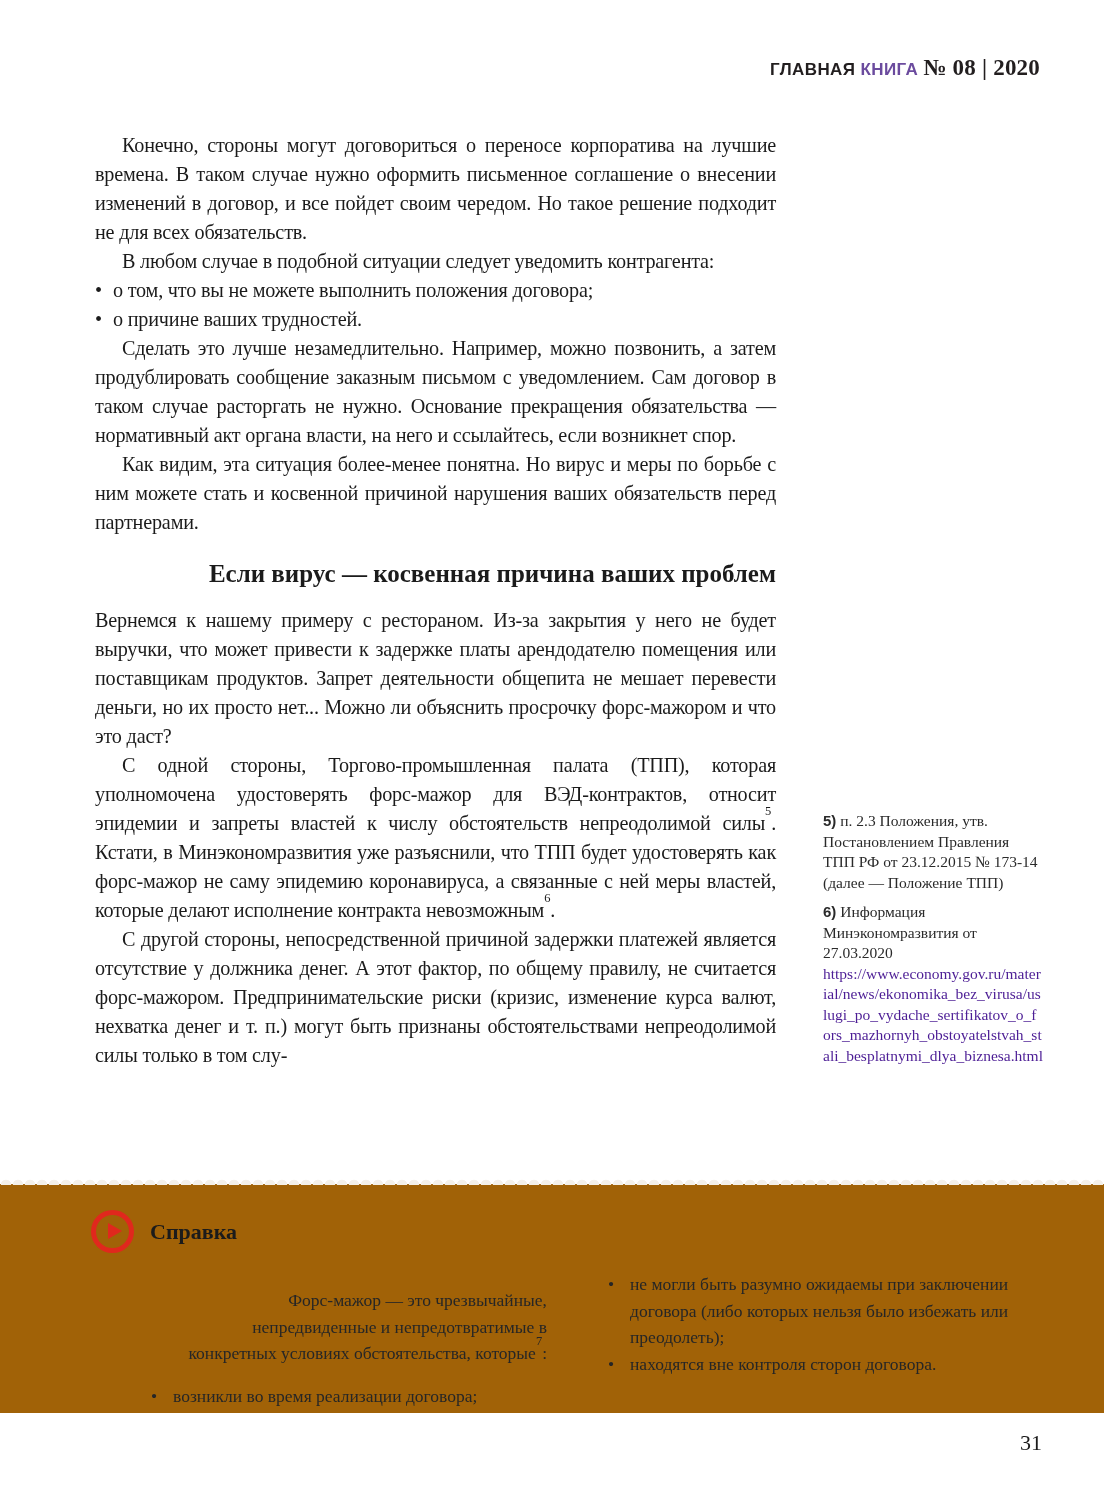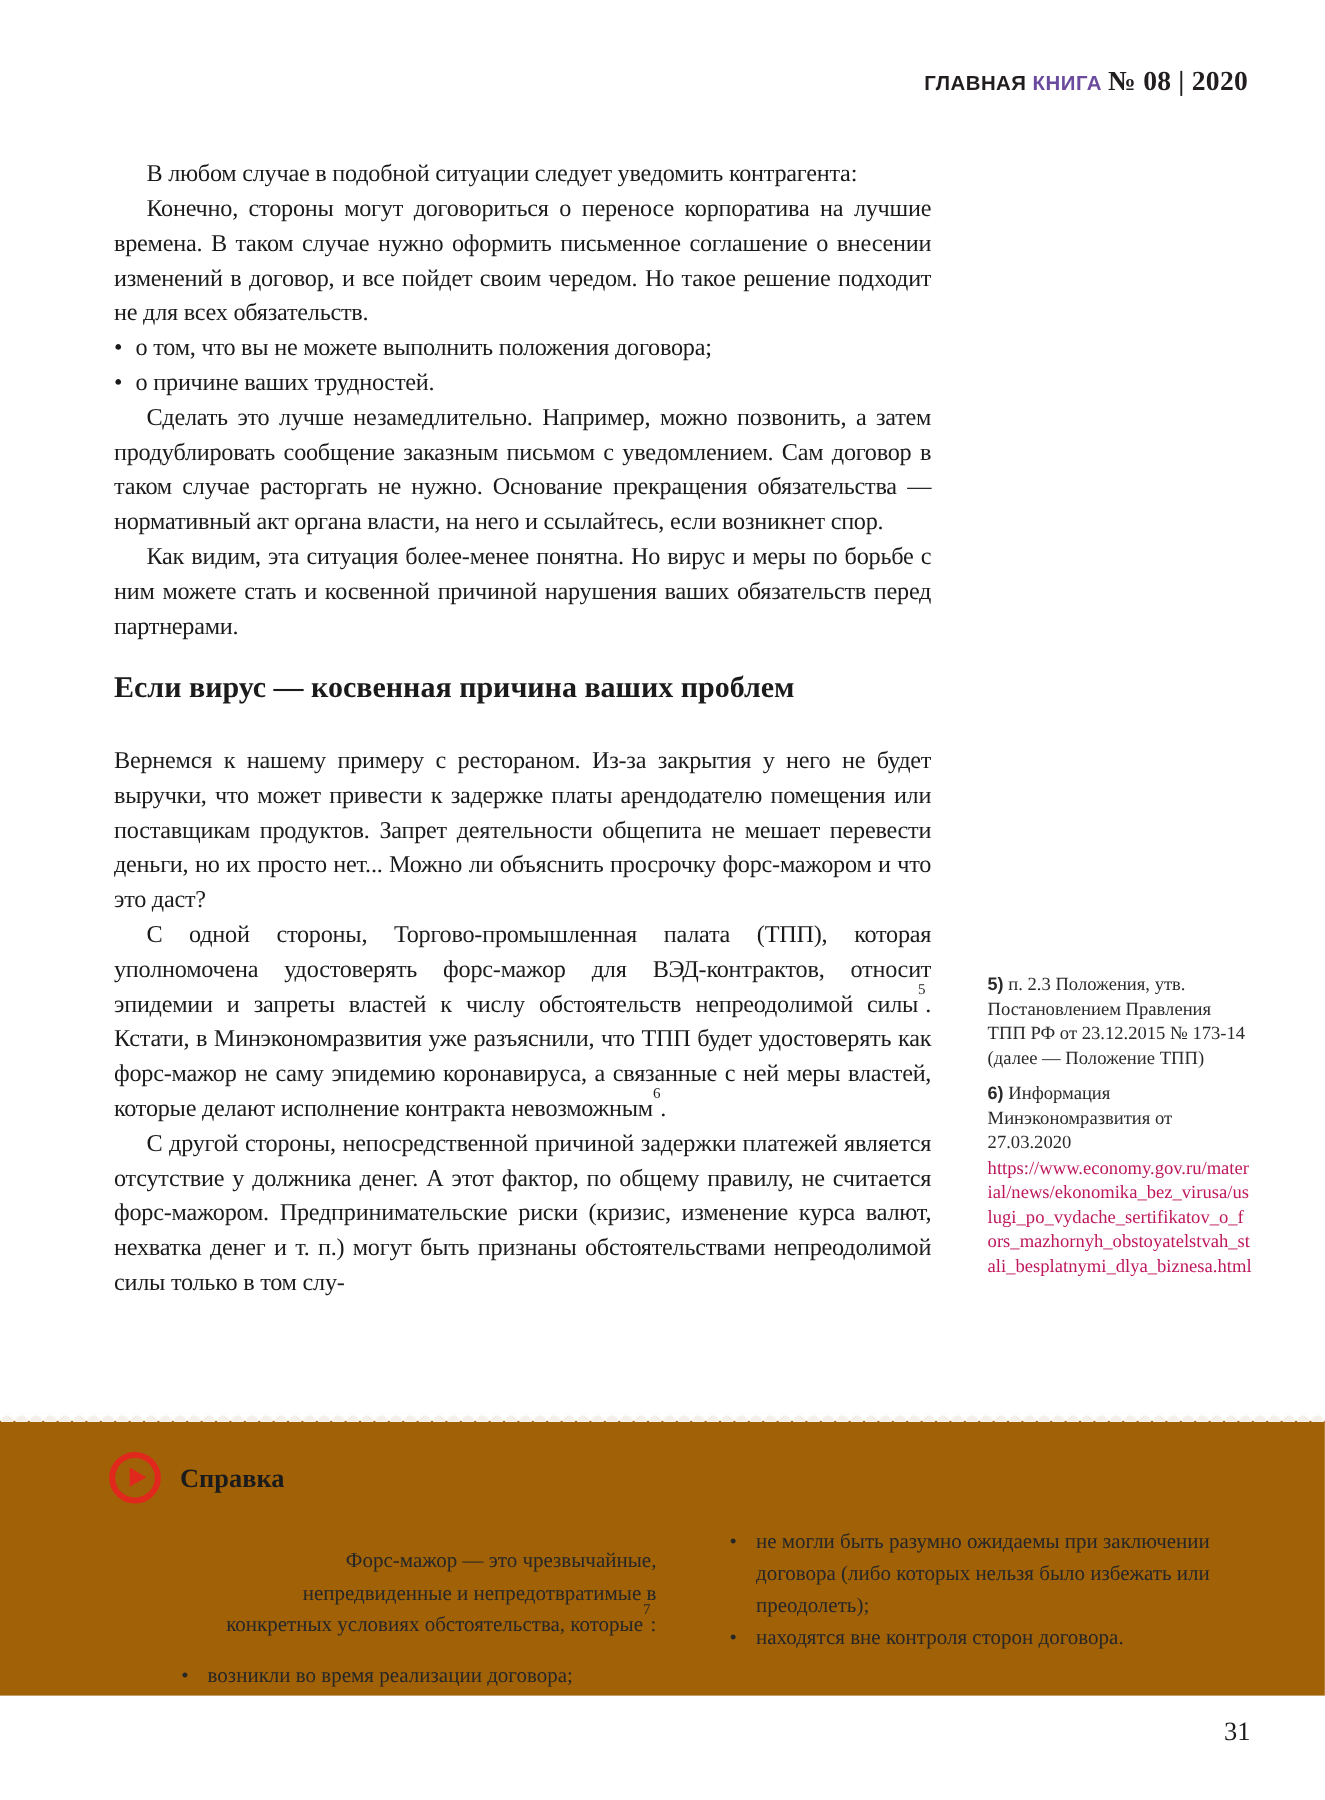--- a/index.html
+++ b/index.html
@@ -25,33 +25,33 @@
   .main-col {
     position:absolute; left:95px; top:131px; width:681px;
     font-size:20.2px; line-height:29px; text-align:justify; letter-spacing:-0.2px;
   }
   .para { margin:0; text-indent:27px; }
   .para.no-indent { text-indent:0; }
   ul.inline-bullets { list-style:none; margin:0; padding:0; }
   ul.inline-bullets li { position:relative; padding-left:18px; }
   ul.inline-bullets li::before { content:"\2022"; position:absolute; left:0; }
   .section-heading {
-    margin:21px 0 31px 0; font-size:25px; line-height:31px; font-weight:bold;
-    text-align:left; text-indent:0; letter-spacing:0;
+    margin:21px 0 17px 0; font-size:25px; line-height:31px; font-weight:bold;
+    text-align:right; text-indent:0; letter-spacing:0;
   }
   sup.fn-ref { font-size:12.5px; line-height:0; position:relative; top:-7px; }
 
   
   .sidebar {
     position:absolute; left:823px; top:811px; width:220px;
     font-size:15.5px; line-height:20.5px; color:#2a2a2a; text-align:left;
   }
   .footnote { margin:0 0 9px 0; }
   .fn-marker { font-weight:bold; font-family:"Liberation Sans", sans-serif; font-size:15px; }
-  .fn-link { color:#be185d; text-decoration:none; word-break:break-all; display:block; cursor:pointer; }
+  .fn-link { color:#4c1d95; text-decoration:none; word-break:break-all; display:block; cursor:pointer; }
 
   
   .ref-box {
     position:absolute; left:0; top:1184px; width:1104px; height:229px;
     background:#a16207;
   }
   .ref-box .scallop {
     position:absolute; top:-6px; left:0; width:100%; height:7px;
     background-image:radial-gradient(circle at 6px 7px, #f4f0e9 5px, rgba(244,240,233,0) 5.6px);
     background-size:12px 7px; background-repeat:repeat-x;
@@ -81,22 +81,22 @@
 </head>
 <body>
 
 <div class="page-header">
   <span class="brand-black">ГЛАВНАЯ</span>
   <span class="brand-purple">КНИГА</span>
   <span class="issue">№ 08 | 2020</span>
 </div>
 
 <div class="main-col">
+  <p class="para">Конечно, стороны могут договориться о переносе корпоратива на лучшие времена. В таком случае нужно оформить письменное соглашение о внесении изменений в договор, и все пойдет своим чередом. Но такое решение подходит не для всех обязательств.</p>
   <p class="para">В любом случае в подобной ситуации следует уведомить контрагента:</p>
-  <p class="para">Конечно, стороны могут договориться о переносе корпоратива на лучшие времена. В таком случае нужно оформить письменное соглашение о внесении изменений в договор, и все пойдет своим чередом. Но такое решение подходит не для всех обязательств.</p>
   <ul class="inline-bullets">
     <li>о том, что вы не можете выполнить положения договора;</li>
     <li>о причине ваших трудностей.</li>
   </ul>
   <p class="para">Сделать это лучше незамедлительно. Например, можно позвонить, а затем продублировать сообщение заказным письмом с уведомлением. Сам договор в таком случае расторгать не нужно. Основание прекращения обязательства — нормативный акт органа власти, на него и ссылайтесь, если возникнет спор.</p>
   <p class="para">Как видим, эта ситуация более-менее понятна. Но вирус и меры по борьбе с ним можете стать и косвенной причиной нарушения ваших обязательств перед партнерами.</p>
 
   <h2 class="section-heading">Если вирус — косвенная причина ваших проблем</h2>
 
   <p class="para no-indent">Вернемся к нашему примеру с рестораном. Из-за закрытия у него не будет выручки, что может привести к задержке платы арендодателю помещения или поставщикам продуктов. Запрет деятельности общепита не мешает перевести деньги, но их просто нет... Можно ли объяснить просрочку форс-мажором и что это даст?</p>

